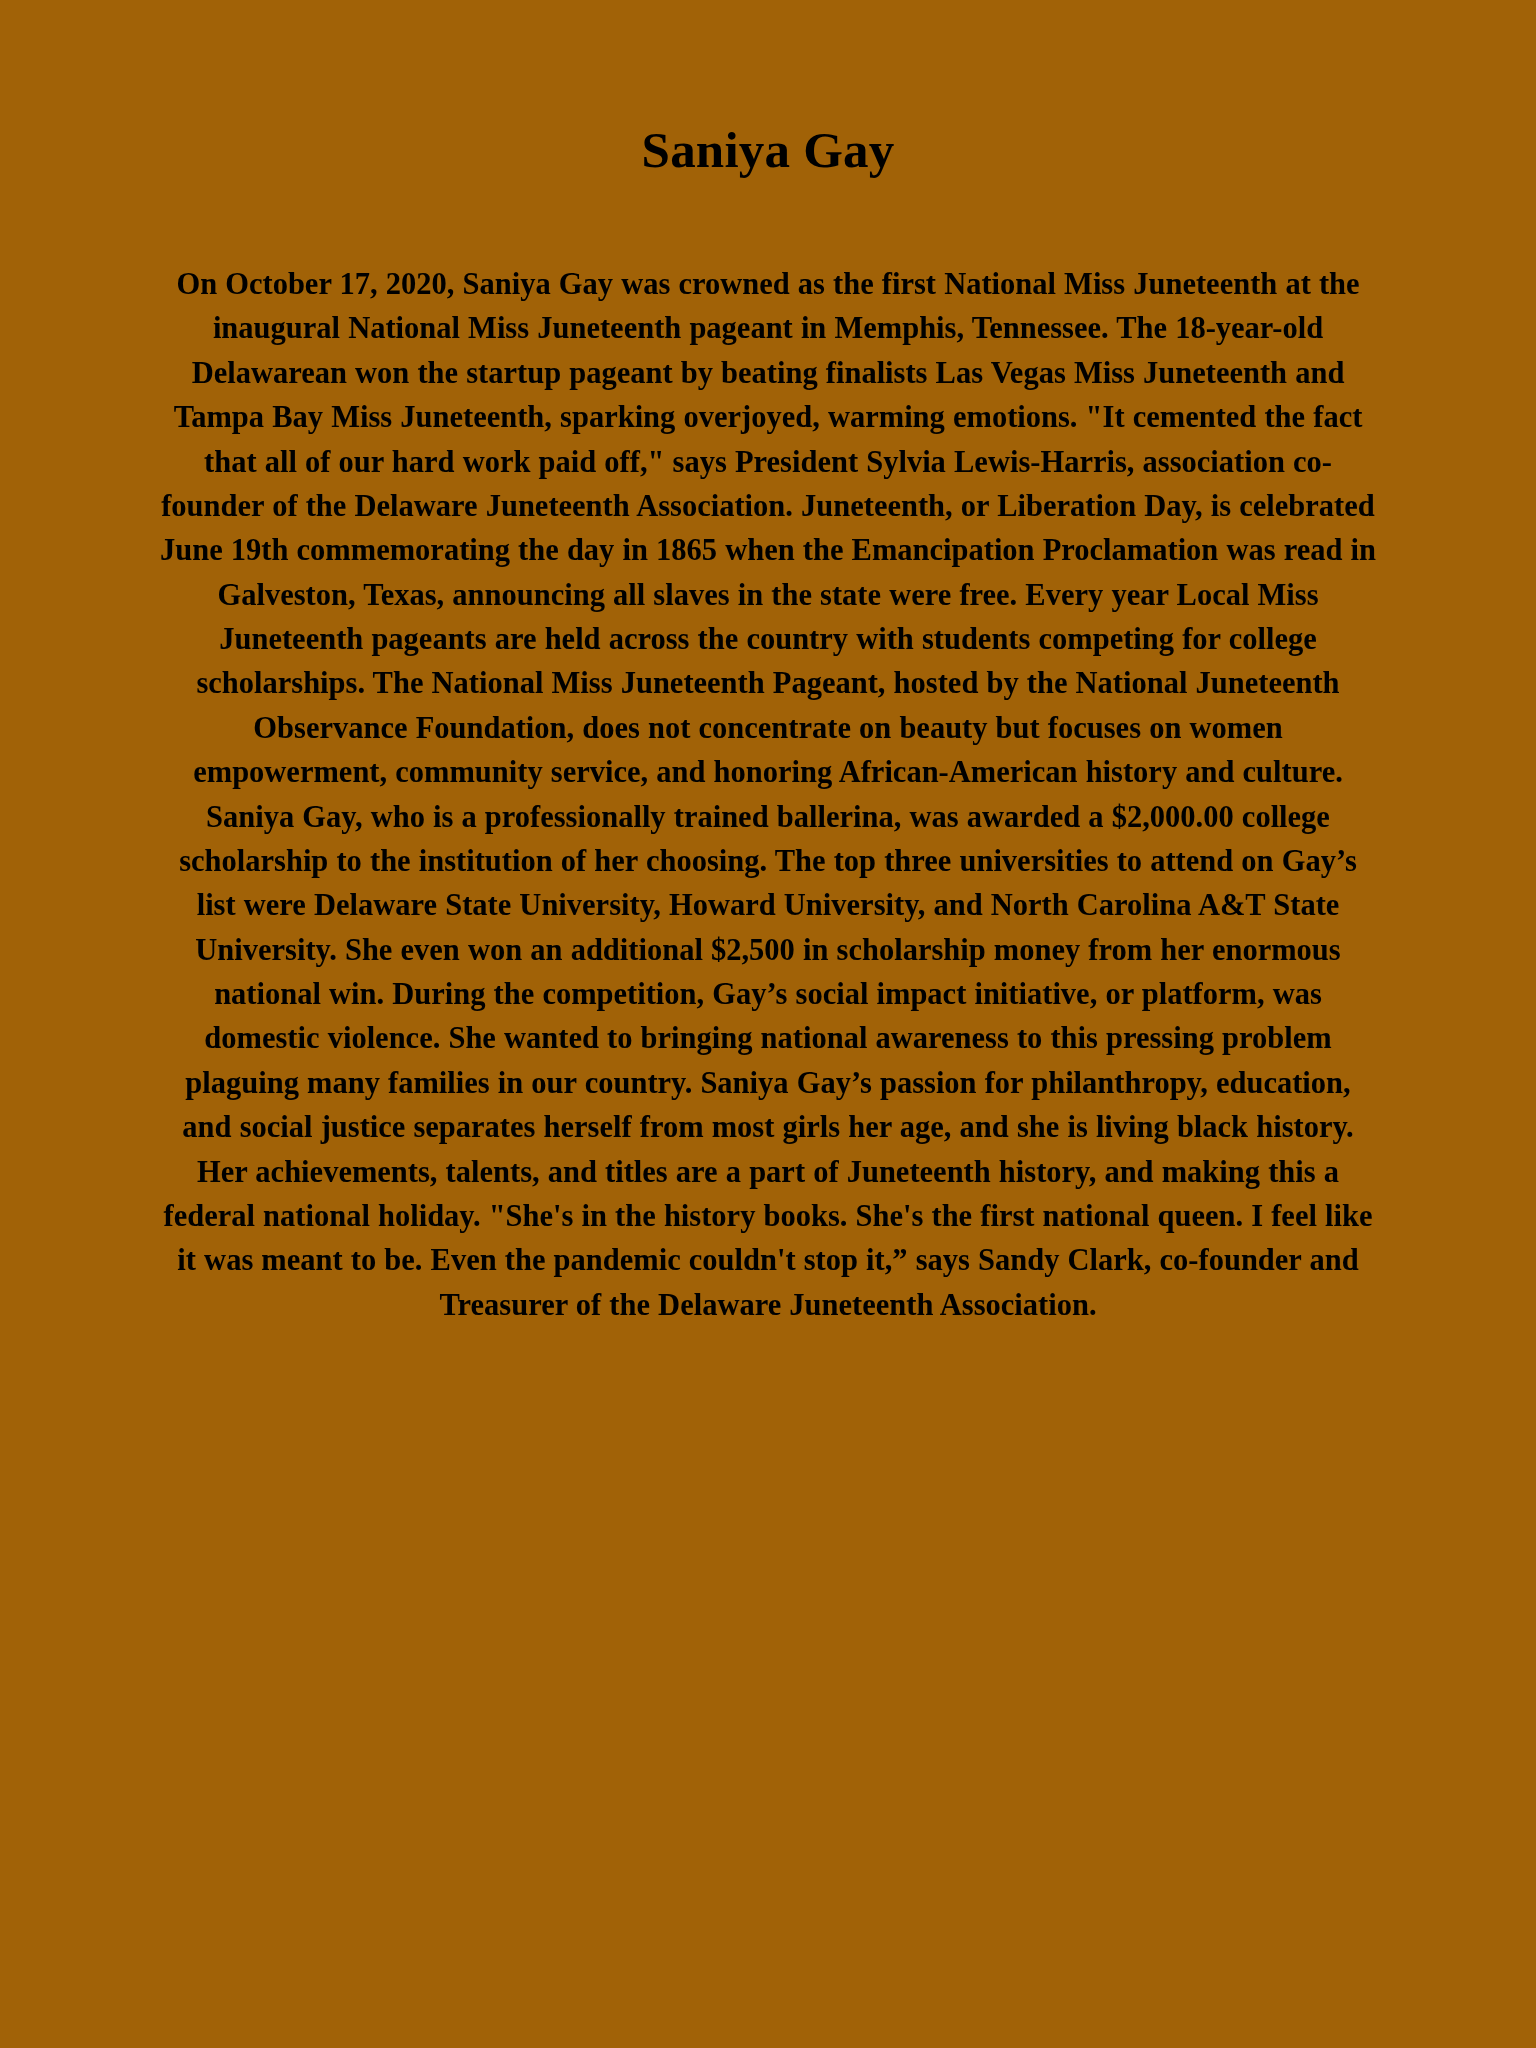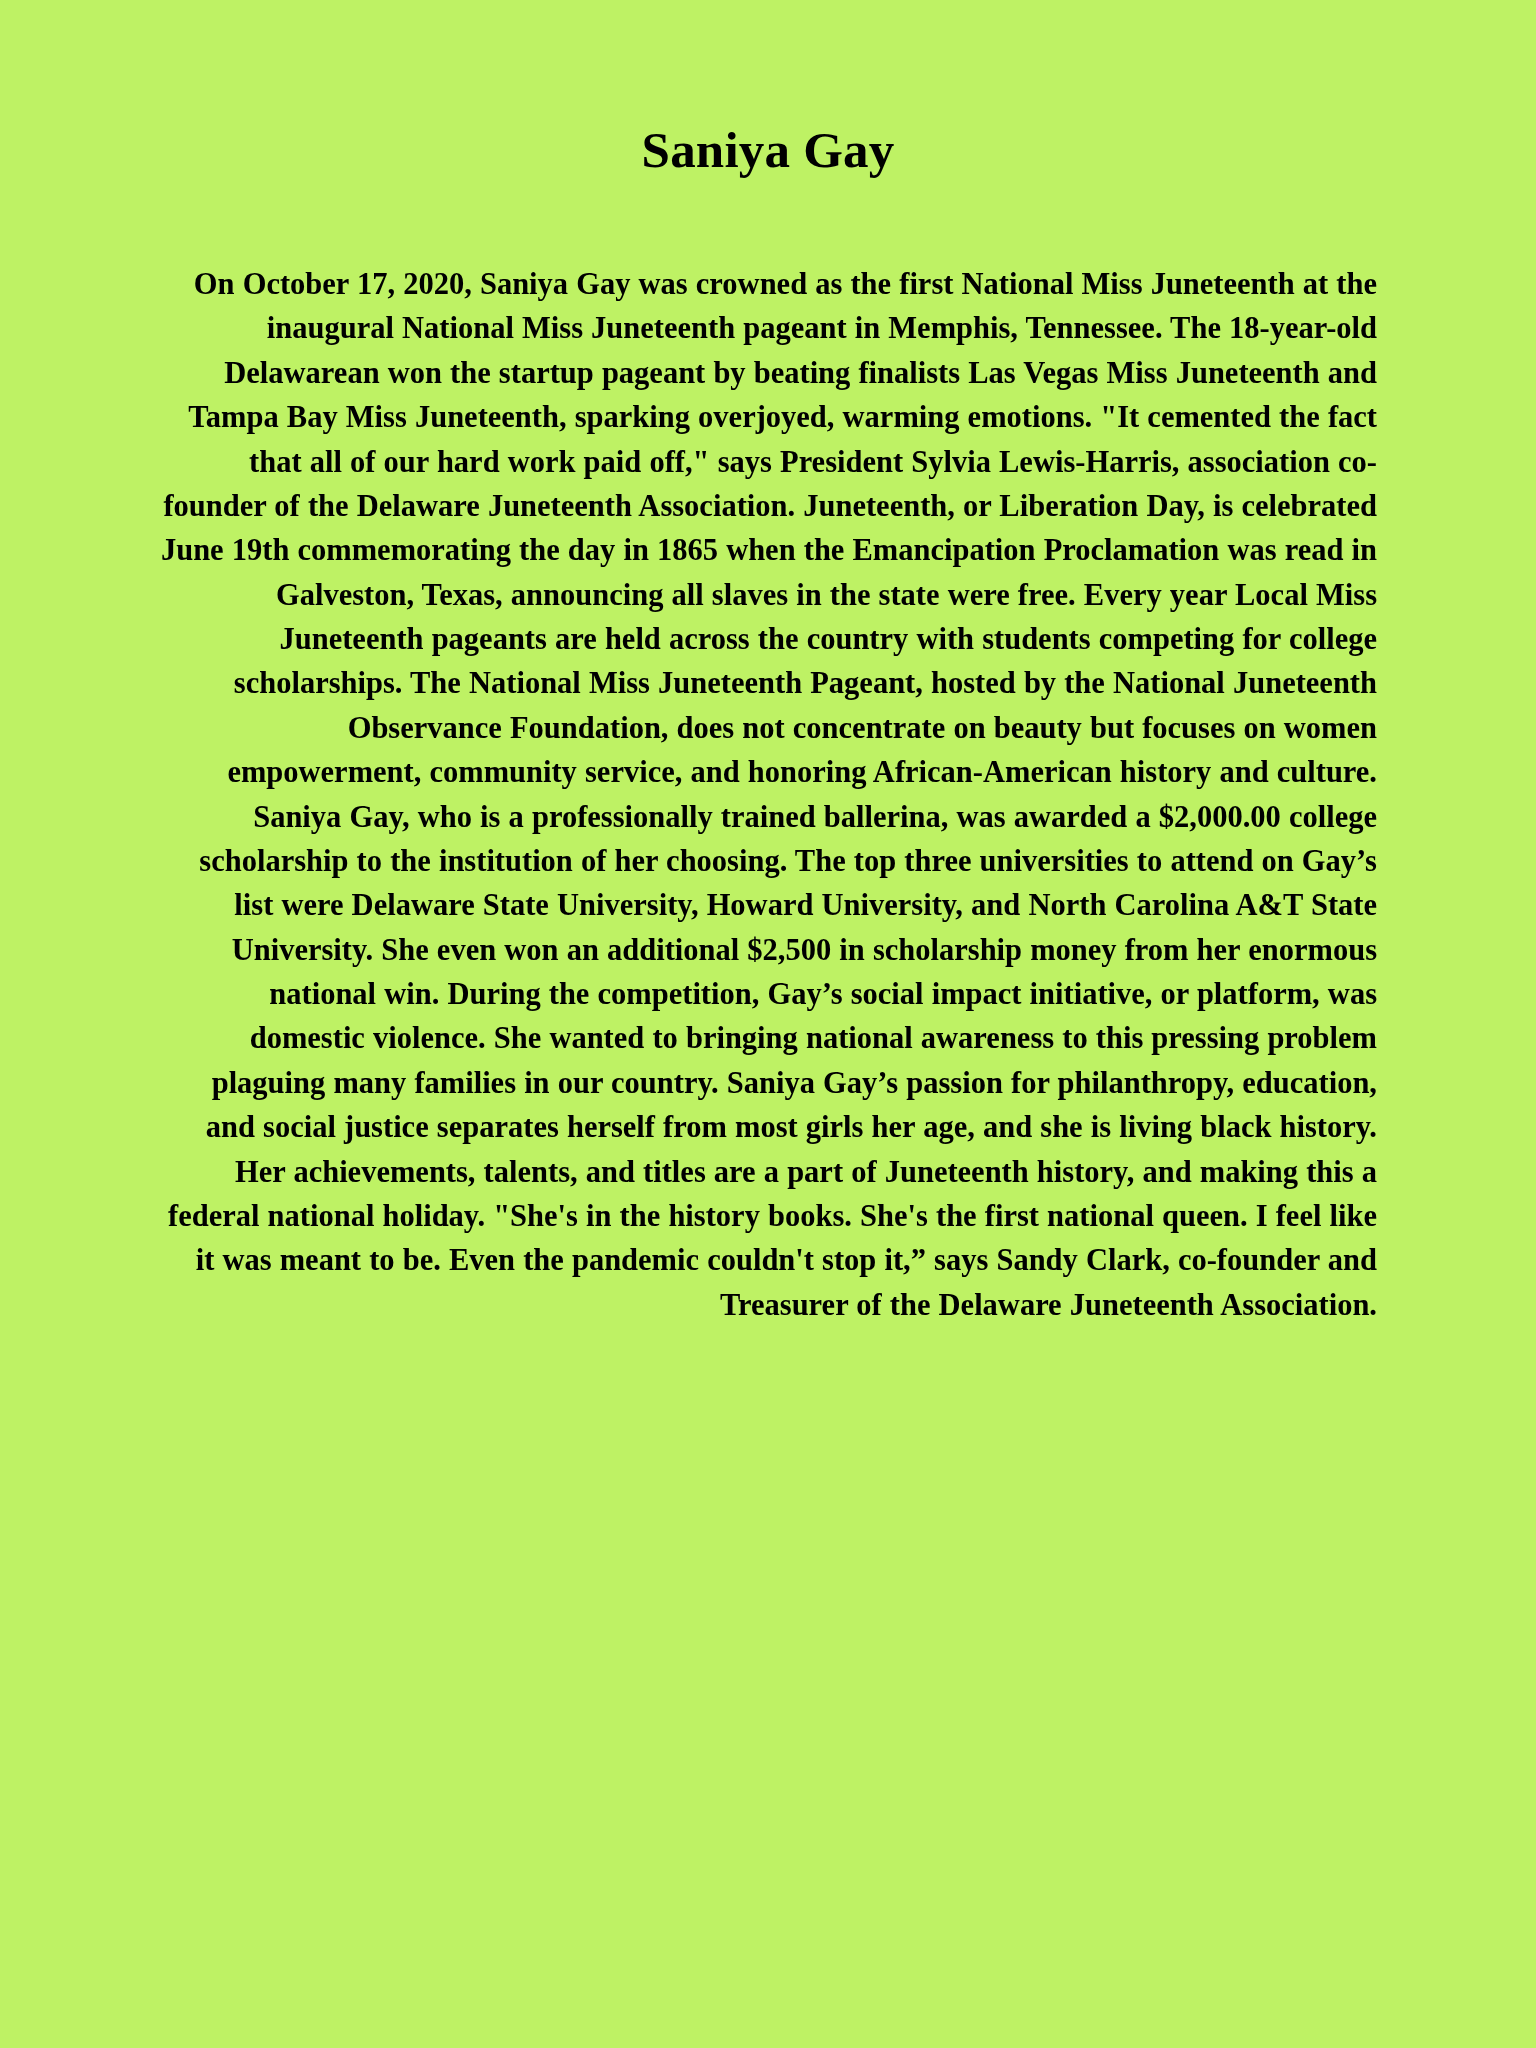--- a/index.html
+++ b/index.html
@@ -11,40 +11,40 @@
     width: 1536px;
     height: 2048px;
     font-family: "Liberation Serif", "DejaVu Serif", serif;
     color: #000000;
     overflow: hidden;
   }
   .page {
     box-sizing: border-box;
     width: 1536px;
     height: 2048px;
-    background: #bef264;
+    background: #a16207;
     padding: 96px 150px 0 150px;
   }
   .doc-title {
     font-size: 51px;
     font-weight: bold;
     text-align: center;
     line-height: 1.1;
     margin: 0;
     padding-top: 26px;
     letter-spacing: 0.2px;
   }
   .body-block {
     margin-top: 84px;
   }
   .body-paragraph {
     font-size: 30.5px;
     font-weight: bold;
     line-height: 1.455;
-    text-align: right;
+    text-align: center;
     margin: 1px;
     padding: 0 8px;
     word-spacing: 0.5px;
   }
 </style>
 </head>
 <body>
 
 <div class="page">
   <h1 class="doc-title">Saniya Gay</h1>

